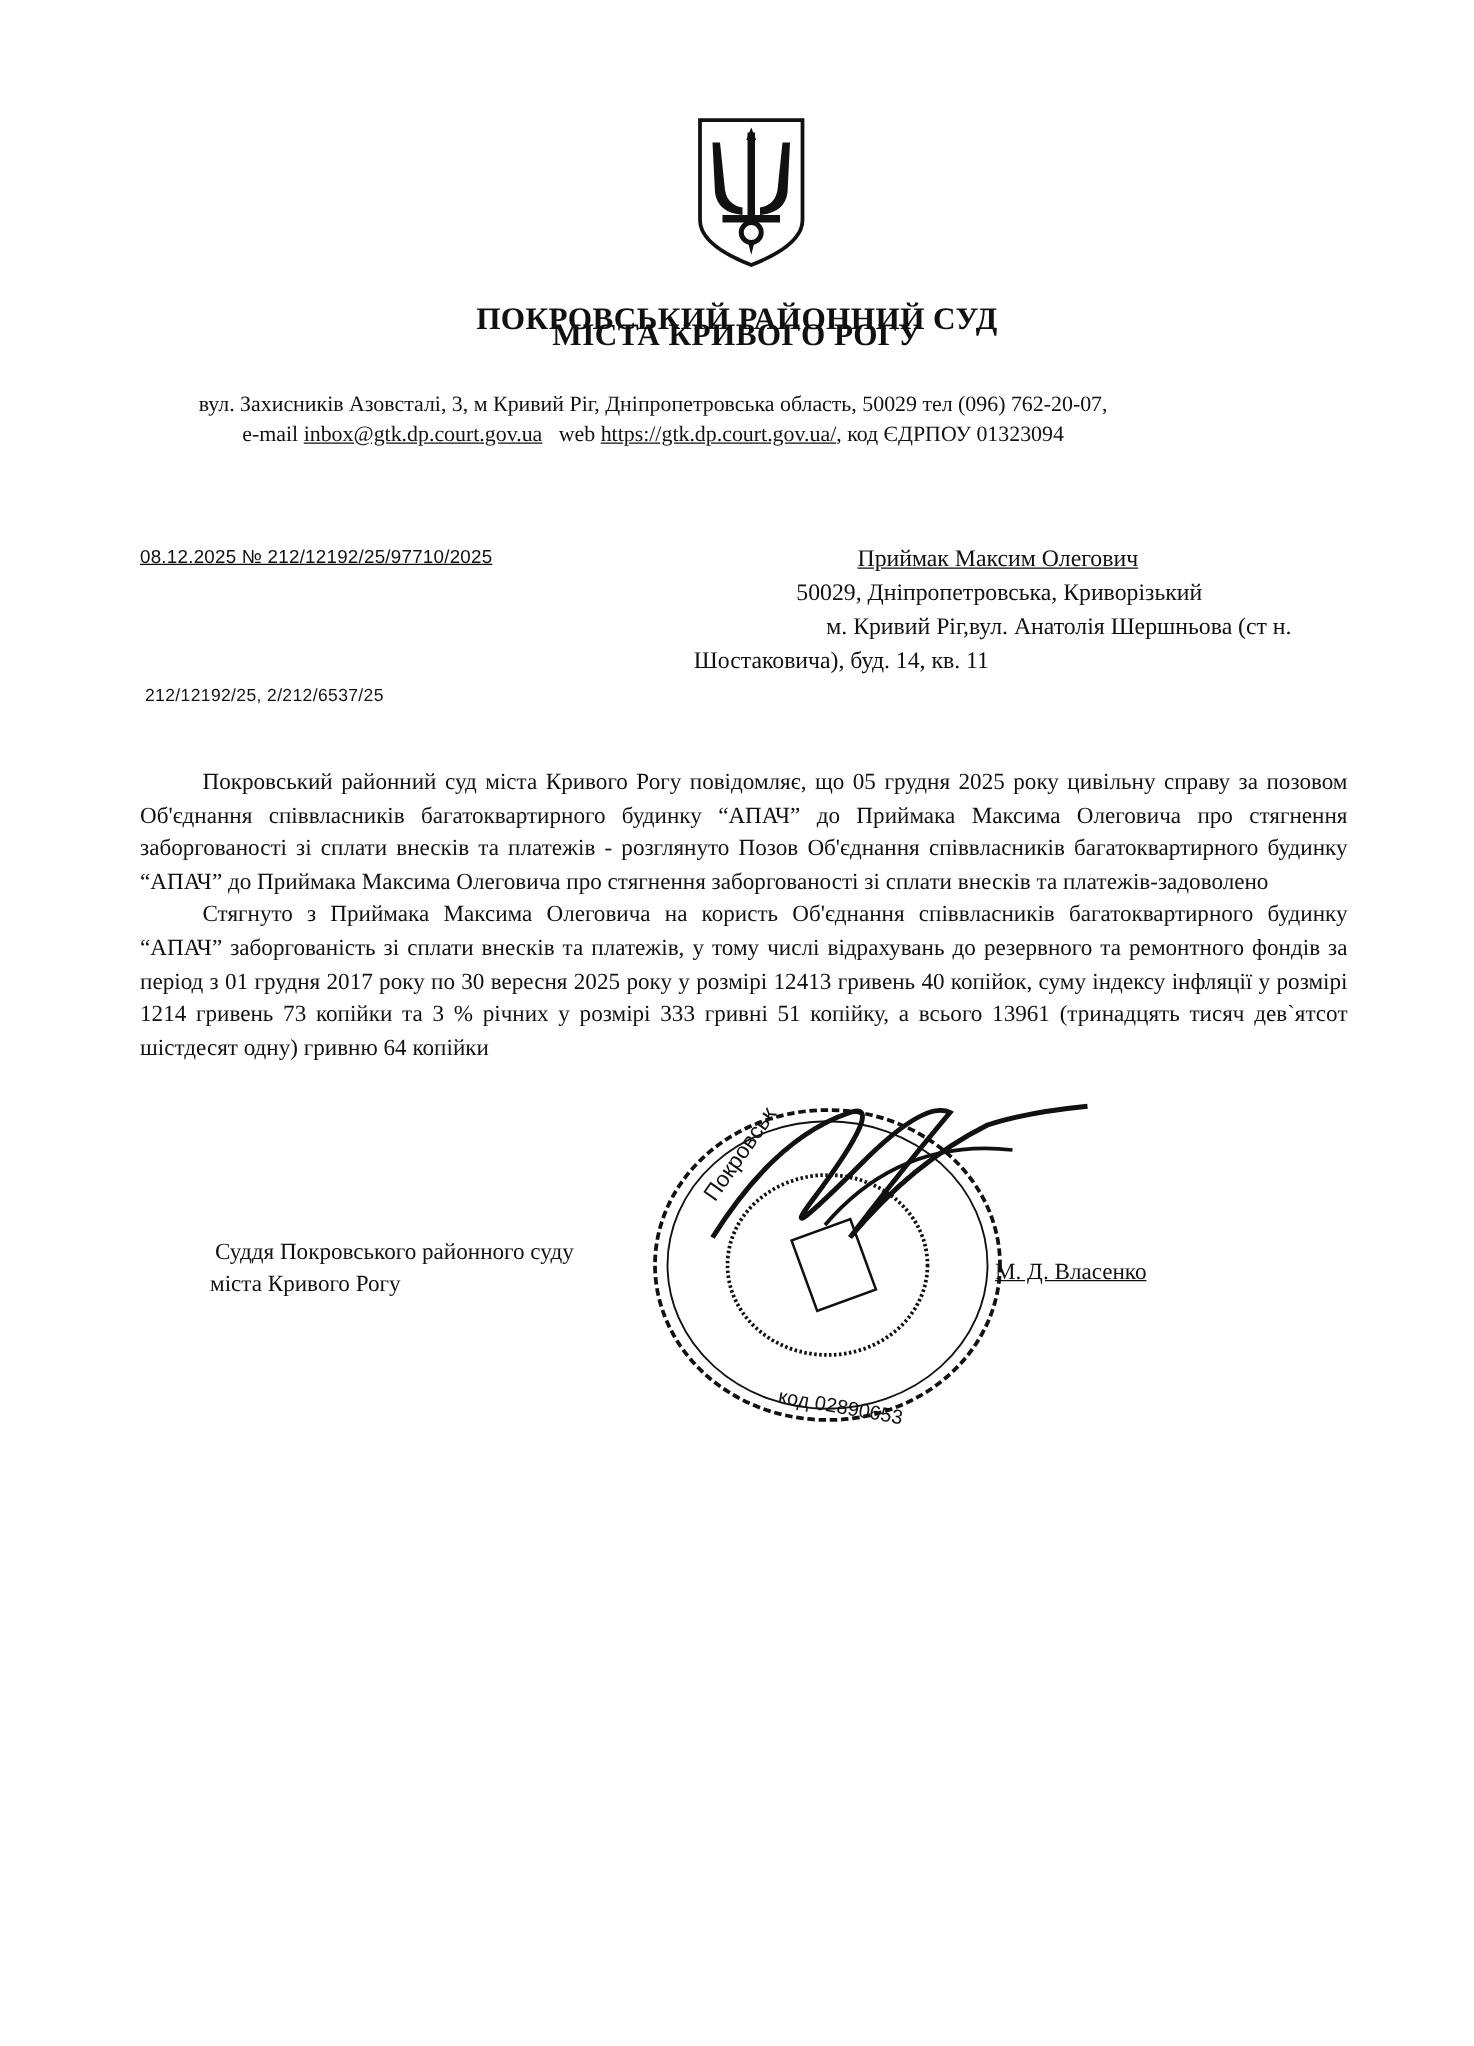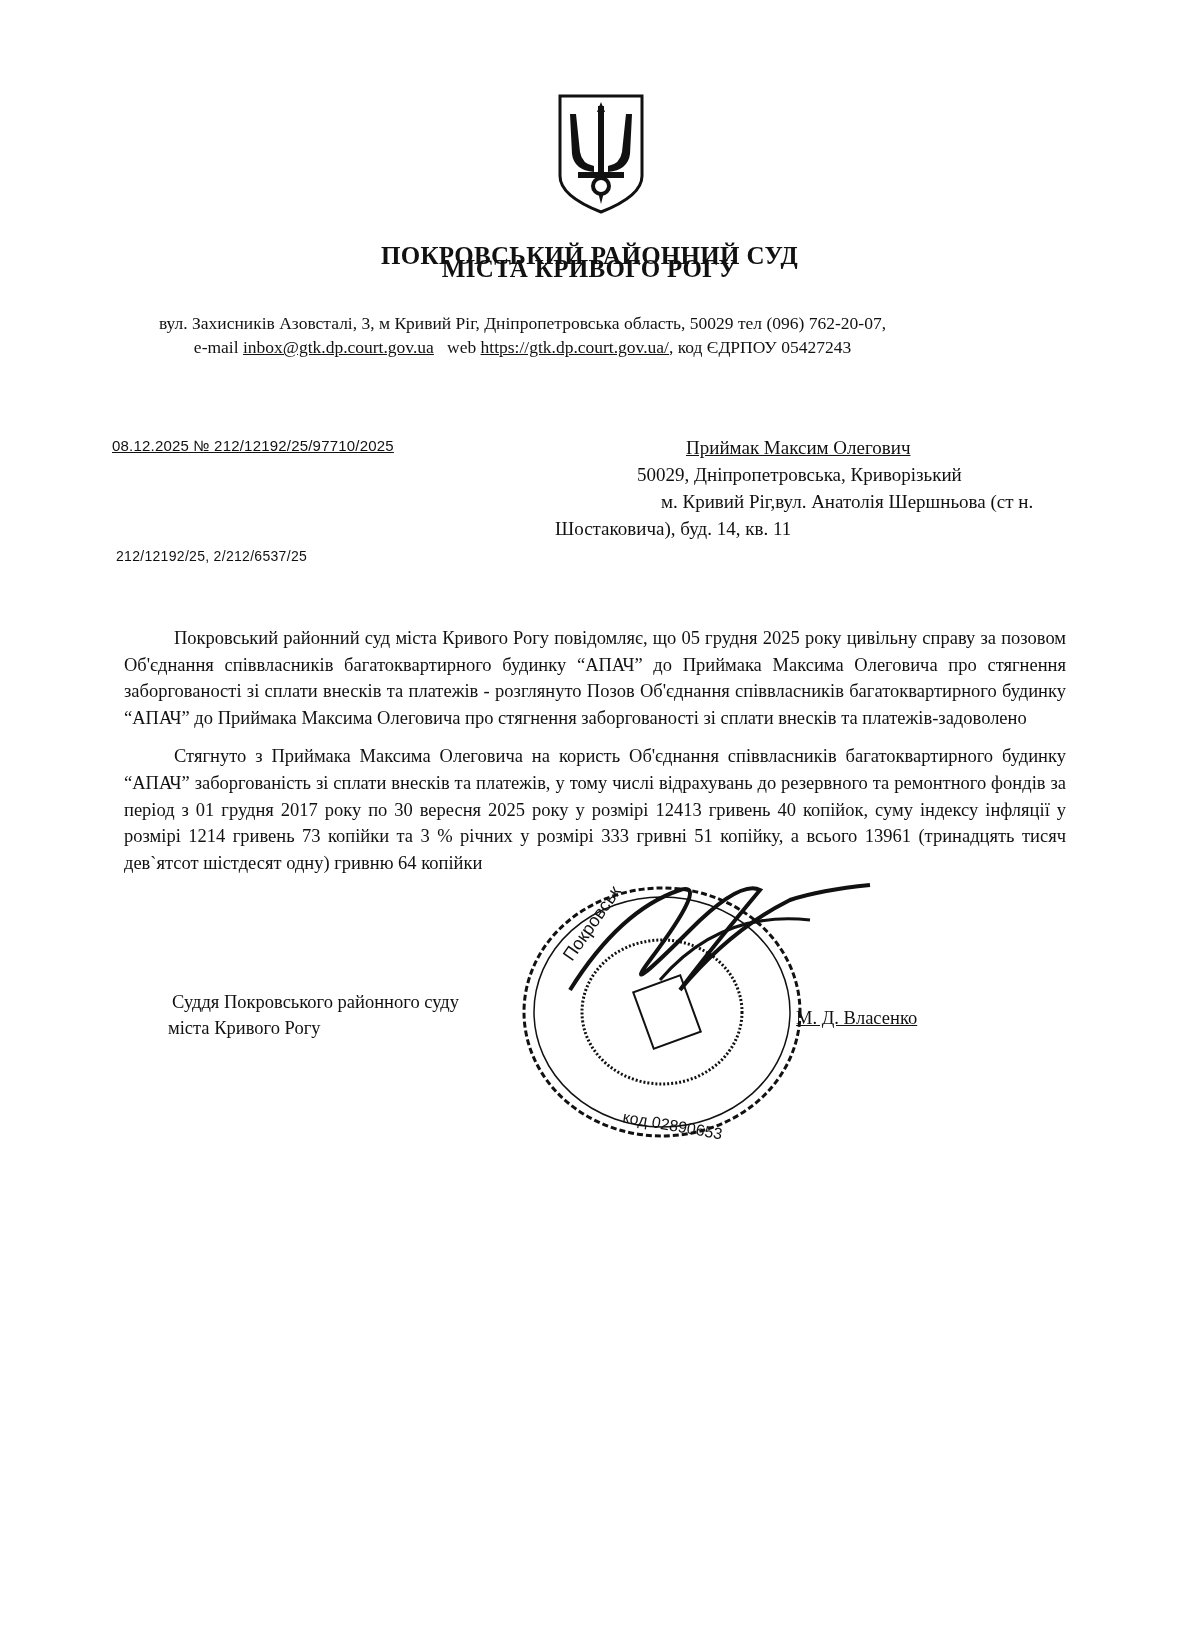--- a/index.html
+++ b/index.html
@@ -20,21 +20,21 @@
   .cases { left: 116px; top: 548px; font-size: 14px; font-family: "Liberation Sans", sans-serif; letter-spacing: 0.3px; }
   .rcpt { font-size: 19px; }
   .r1 { left: 686px; top: 437px; text-decoration: underline; }
   .r2 { left: 637px; top: 464px; }
   .r3 { left: 661px; top: 491px; }
   .r4 { left: 555px; top: 518px; }
   .body {
     left: 112px; top: 613px; width: 966px; font-size: 18.5px; line-height: 26.6px;
     text-align: justify;
   }
-  .body p { margin: 12px; text-indent: 50px; }
+  .body p { margin: 0; text-indent: 50px; }
   .sig { font-size: 18.5px; }
   .s1 { left: 172px; top: 992px; }
   .s2 { left: 168px; top: 1018px; }
   .s3 { left: 796px; top: 1008px; text-decoration: underline; }
   .stamp { left: 512px; top: 882px; width: 300px; height: 260px; }
   .signature { left: 560px; top: 870px; width: 320px; height: 140px; }
 </style>
 </head>
 <body>
 
@@ -53,21 +53,21 @@
 
 <div class="abs title t1">ПОКРОВСЬКИЙ РАЙОННИЙ СУД</div>
 <div class="abs title t2">МІСТА КРИВОГО РОГУ</div>
 
 <div class="abs addr a1">вул. Захисників Азовсталі, 3, м  Кривий Ріг,  Дніпропетровська область, 50029 тел  (096) 762-20-07,</div>
 <div class="abs addr a2">
   <span>e-mail </span>
   <span class="u">inbox@gtk.dp.court.gov.ua</span>
   &nbsp;
   <span>web </span>
-  <span class="u">https://gtk.dp.court.gov.ua/</span><span>, код ЄДРПОУ 05427243</span>
+  <span class="u">https://gtk.dp.court.gov.ua/</span><span>, код ЄДРПОУ 01323094</span>
 </div>
 
 <div class="abs ref">08.12.2025 № 212/12192/25/97710/2025</div>
 <div class="abs cases">212/12192/25, 2/212/6537/25</div>
 
 <div class="abs rcpt r1">Приймак Максим Олегович</div>
 <div class="abs rcpt r2">50029,  Дніпропетровська,  Криворізький</div>
 <div class="abs rcpt r3">м. Кривий Ріг,вул. Анатолія Шершньова (ст н.</div>
 <div class="abs rcpt r4">Шостаковича), буд. 14, кв. 11</div>
 

